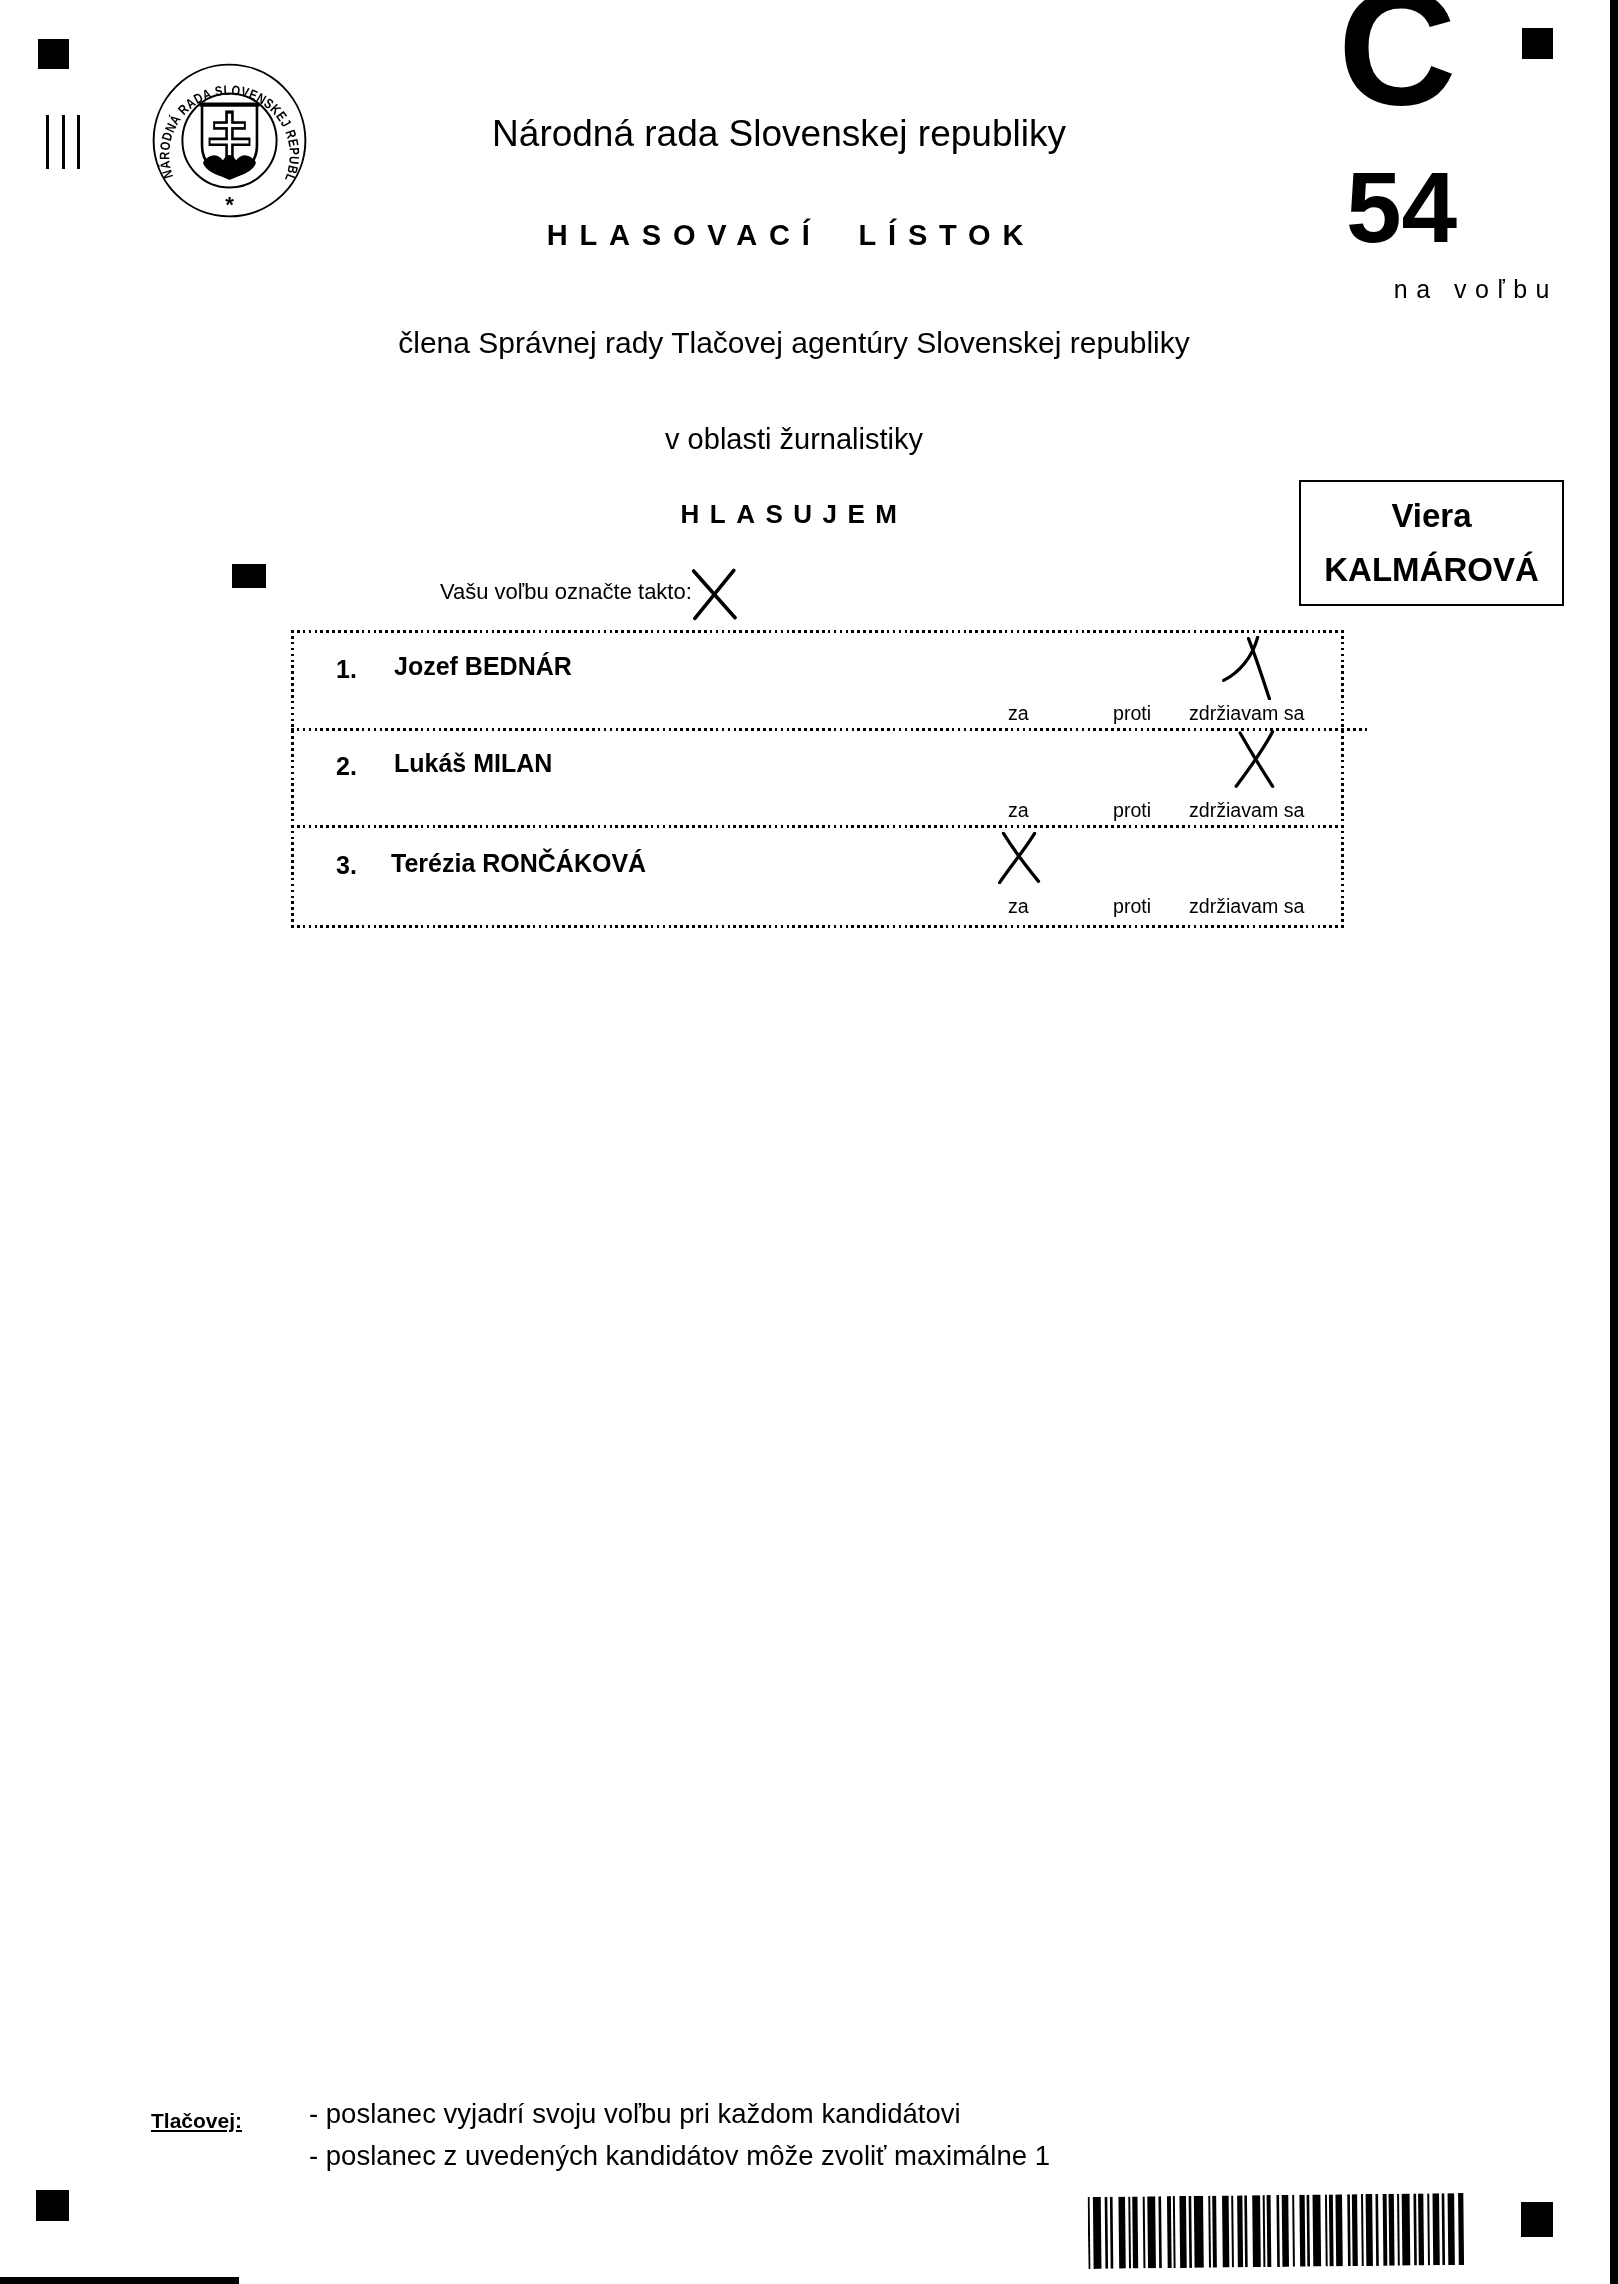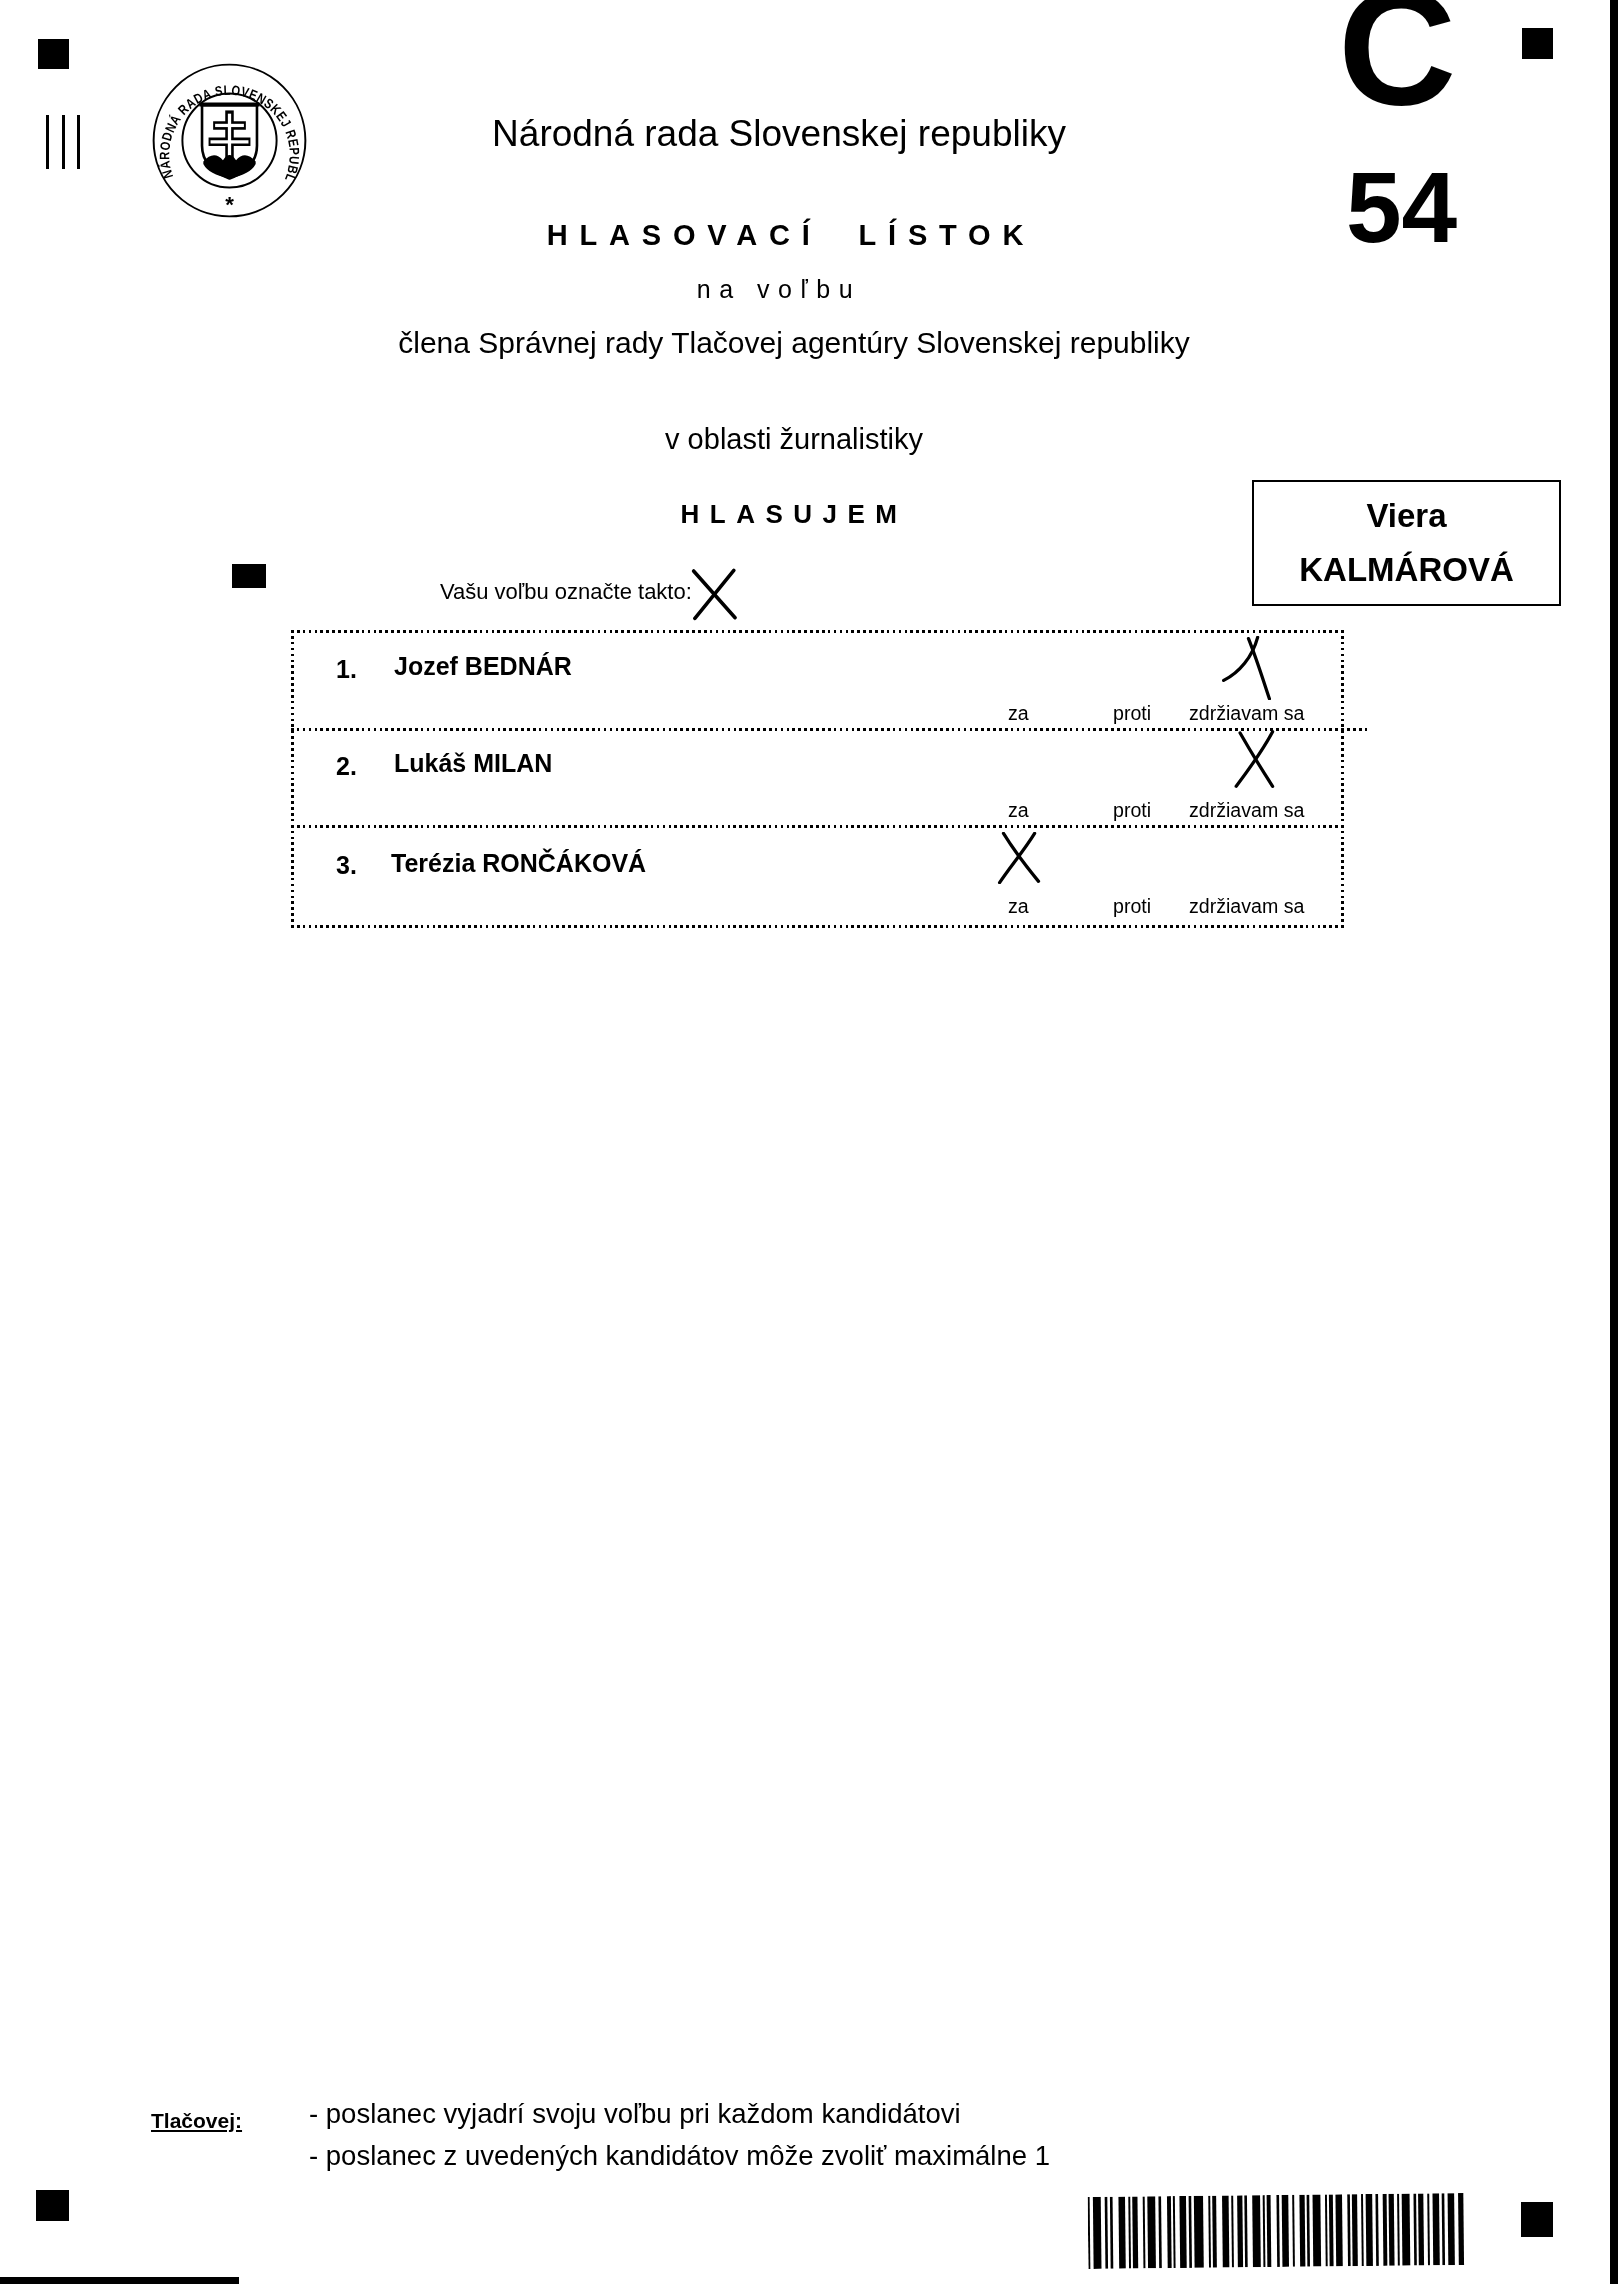--- a/index.html
+++ b/index.html
@@ -14,28 +14,28 @@
   .abs{position:absolute;}
   .ink{background:#000;}
   
   .dots-h{height:2.6px;background-image:repeating-linear-gradient(to right,#000 0 2.6px,transparent 2.6px 5.9px);}
   .dots-v{width:2.6px;background-image:repeating-linear-gradient(to bottom,#000 0 2.6px,transparent 2.6px 5.9px);}
   .center{left:0;width:1558px;text-align:center;}
   .center-full{left:0;width:1588px;text-align:center;}
   .org-line{top:113px;font-size:37px;}
   .term-line{top:169px;font-size:19.6px;}
   .title-line{top:219px;font-size:29px;font-weight:bold;letter-spacing:11.8px;word-spacing:17px;padding-left:12px;}
-  .subtitle-line{top:275px;font-size:25px;letter-spacing:8.5px;}
+  .subtitle-line{top:275px;font-size:25px;letter-spacing:8.5px;text-align:right;}
   .election-line{top:326px;font-size:30px;}
   .area-line{top:415px;font-size:29px;margin-top:8px;}
   .hlasujem-line{top:499px;font-size:26px;font-weight:bold;letter-spacing:10.5px;}
   .code-letter{left:1338px;top:-34px;font-size:164px;font-weight:bold;line-height:1;}
   .code-number{left:1346px;top:157px;font-size:100px;font-weight:bold;line-height:1;}
   .voter-box{
-    left:1252px;top:480px;width:309px;height:126px;
+    left:1299px;top:480px;width:265px;height:126px;
     border:2.6px solid #000;box-sizing:border-box;
     display:flex;flex-direction:column;justify-content:center;align-items:center;
     font-size:33px;font-weight:bold;line-height:38px;text-align:center;gap:16px;
   }
   .instr-label{left:440px;top:579px;font-size:22px;}
   .cand-table{left:291px;top:630px;width:1053px;height:297px;}
   .cand-num{font-size:25px;font-weight:bold;}
   .cand-name{font-size:25px;font-weight:bold;}
   .opt-label{font-size:19.6px;}
   .note-label{left:151px;top:2109px;font-size:21px;font-weight:bold;text-decoration:underline;}

